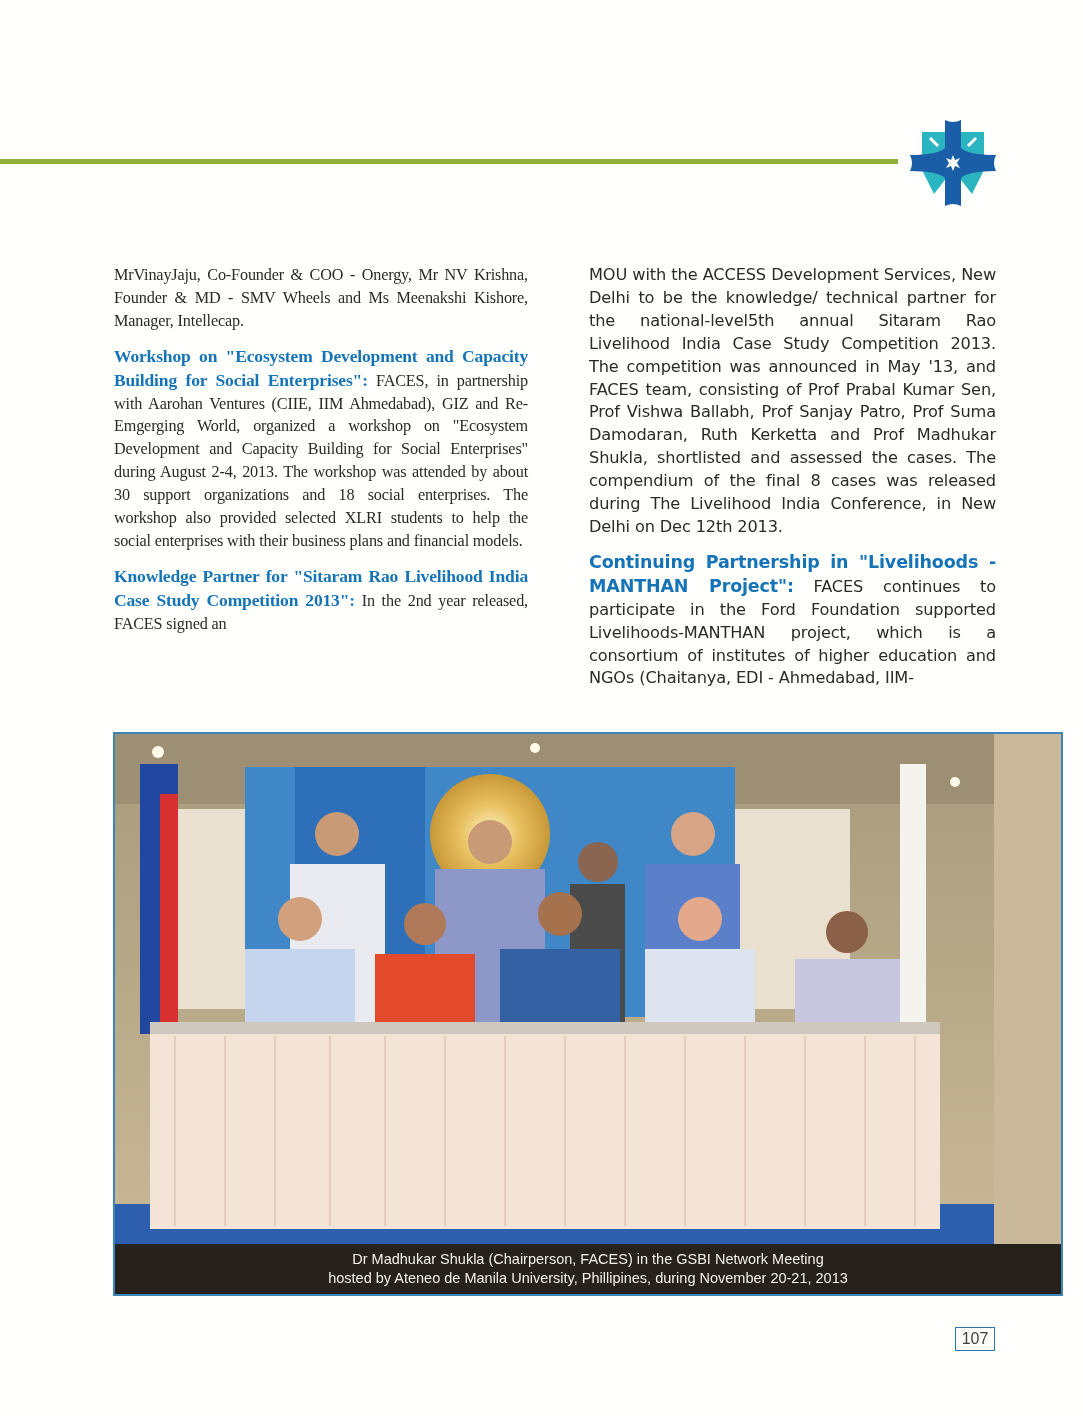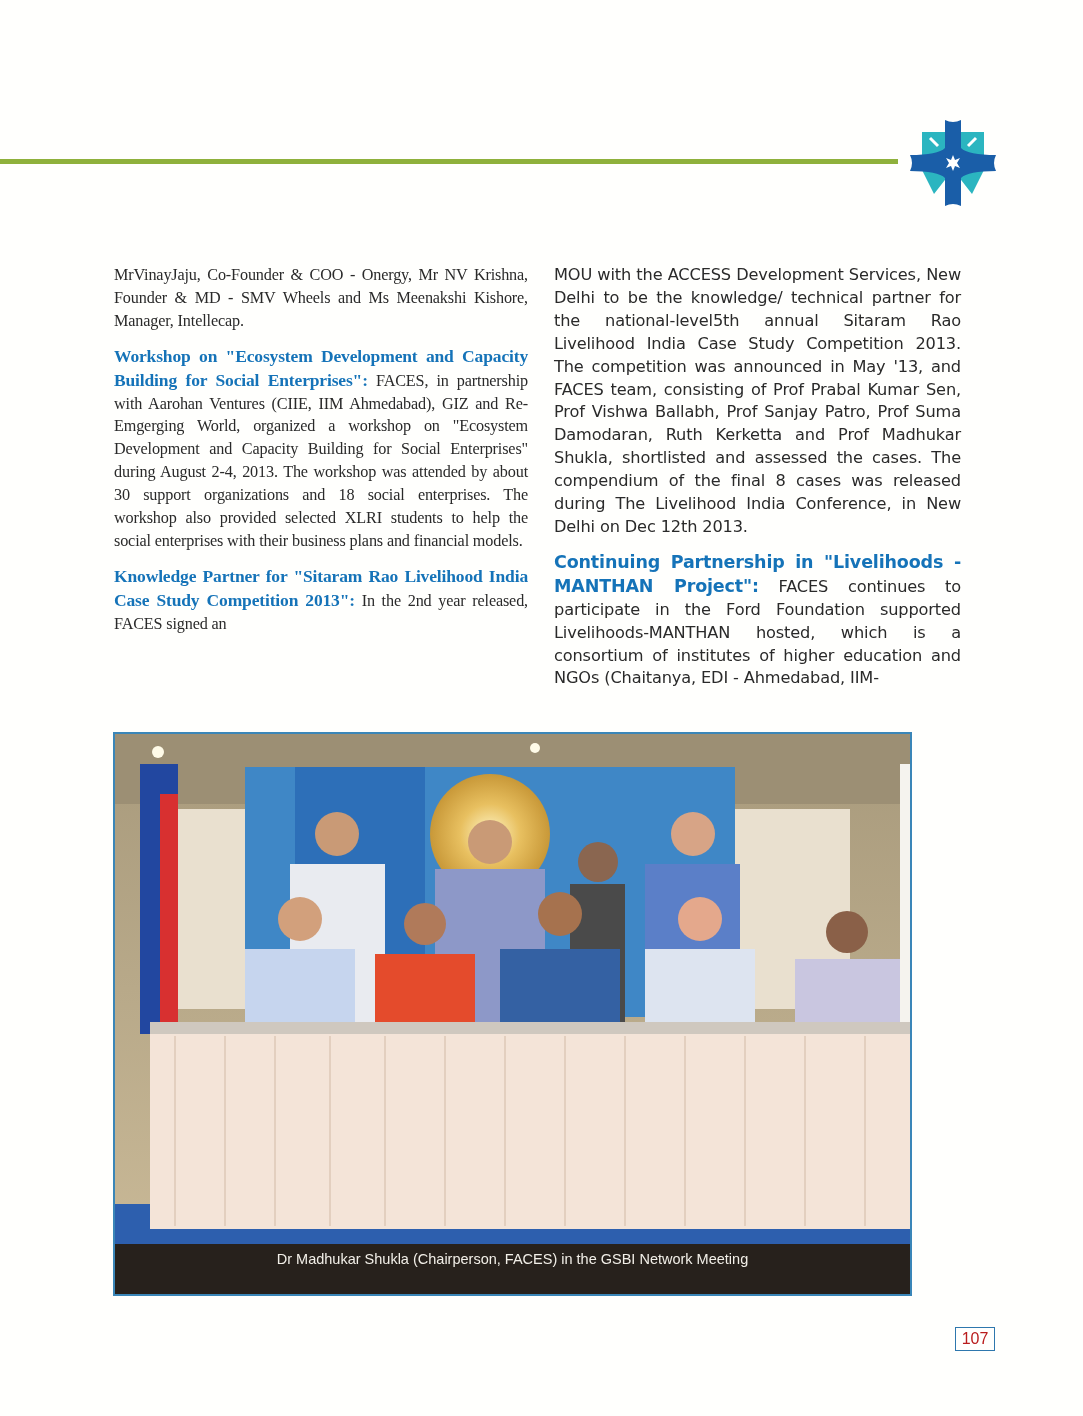--- a/index.html
+++ b/index.html
@@ -12,39 +12,39 @@
     position: absolute; left: 0; top: 159px; width: 898px; height: 5px;
     background: #8fb13c;
   }
   .logo { position: absolute; left: 908px; top: 118px; width: 90px; height: 90px; }
   .col {
     position: absolute; top: 264px; width: 414px;
     font-size: 16.2px; line-height: 22.9px; text-align: justify;
     letter-spacing: -0.15px;
   }
   .col-left { left: 114px; font-family: Liberation Serif, serif; }
-  .col-right { left: 554px; width: 407px; }
+  .col-right { left: 589px; width: 407px; }
   .col p { margin: 0 0 12px 0; }
   .hd { color: #1573b8; font-weight: bold; font-size: 17.5px; }
   .photo {
-    position: absolute; left: 113px; top: 732px; width: 799px; height: 564px;
+    position: absolute; left: 113px; top: 732px; width: 950px; height: 564px;
     border: 2px solid #3a86b8; box-sizing: border-box; overflow: hidden;
     background: #c9b99a;
   }
   .photo svg { display: block; }
   .caption {
     position: absolute; left: 0; bottom: 0; width: 100%; height: 50px;
     background: #27211c; color: #f2efe8; text-align: center;
     font-family: "Liberation Sans", sans-serif; font-size: 14.5px; line-height: 19px;
     padding-top: 6px; box-sizing: border-box;
   }
   .pagenum {
     position: absolute; left: 955px; top: 1327px; width: 40px; height: 24px;
     border: 1.5px solid #2e77ad; box-sizing: border-box;
-    font-family: "Liberation Sans", sans-serif; font-size: 16px; color: #b91c1c;
+    font-family: "Liberation Sans", sans-serif; font-size: 16px; color: #404040;
     text-align: center; line-height: 21px;
   }
 </style>
 </head>
 <body>
 
 <div class="rule"></div>
 
 <svg class="logo" viewBox="0 0 90 90">
   <rect x="14" y="14" width="24" height="24" fill="#2bb5c0" transform="rotate(0)"></rect>
@@ -58,21 +58,21 @@
 </svg>
 
 <div class="col col-left">
   <p>MrVinayJaju, Co-Founder &amp; COO - Onergy, Mr NV Krishna, Founder &amp; MD - SMV Wheels and Ms Meenakshi Kishore, Manager, Intellecap.</p>
   <p><span class="hd">Workshop on "Ecosystem Development and Capacity Building for Social Enterprises":</span><span> FACES, in partnership with Aarohan Ventures (CIIE, IIM Ahmedabad), GIZ and Re-Emgerging World, organized a workshop on "Ecosystem Development and Capacity Building for Social Enterprises" during August 2-4, 2013. The workshop was attended by about 30 support organizations and 18 social enterprises. The workshop also provided selected XLRI students to help the social enterprises with their business plans and financial models.</span></p>
   <p><span class="hd">Knowledge Partner for "Sitaram Rao Livelihood India Case Study Competition 2013":</span><span> In the 2nd year released, FACES signed an</span></p>
 </div>
 
 <div class="col col-right">
   <p>MOU with the ACCESS Development Services, New Delhi to be the knowledge/ technical partner for the national-level5th annual Sitaram Rao Livelihood India Case Study Competition 2013. The competition was announced in May '13, and FACES team, consisting of Prof Prabal Kumar Sen, Prof Vishwa Ballabh, Prof Sanjay Patro, Prof Suma Damodaran, Ruth Kerketta and Prof Madhukar Shukla, shortlisted and assessed the cases. The compendium of the final 8 cases was released during The Livelihood India Conference, in New Delhi on Dec 12th 2013.</p>
-  <p><span class="hd">Continuing Partnership in "Livelihoods - MANTHAN Project":</span><span> FACES continues to participate in the Ford Foundation supported Livelihoods-MANTHAN hosted, which is a consortium of institutes of higher education and NGOs (Chaitanya, EDI - Ahmedabad, IIM-</span></p>
+  <p><span class="hd">Continuing Partnership in "Livelihoods - MANTHAN Project":</span><span> FACES continues to participate in the Ford Foundation supported Livelihoods-MANTHAN project, which is a consortium of institutes of higher education and NGOs (Chaitanya, EDI - Ahmedabad, IIM-</span></p>
 </div>
 
 <div class="photo">
   <svg width="879" height="510" viewBox="0 0 879 510">
     <defs>
       <linearGradient id="ceil" x1="0" y1="0" x2="0" y2="1">
         <stop offset="0" stop-color="#a89a7c"></stop>
           <stop offset="1" stop-color="#c8b896"></stop>
       </linearGradient>
       <radialGradient id="seal" cx="0.5" cy="0.5" r="0.5">
@@ -131,16 +131,17 @@
       <line x1="510" y1="302" x2="510" y2="492"></line>
         <line x1="570" y1="302" x2="570" y2="492"></line>
       <line x1="630" y1="302" x2="630" y2="492"></line>
         <line x1="690" y1="302" x2="690" y2="492"></line>
       <line x1="750" y1="302" x2="750" y2="492"></line>
         <line x1="800" y1="302" x2="800" y2="492"></line>
     </g>
   </svg>
   <div class="caption">
     <div>Dr Madhukar Shukla (Chairperson, FACES) in the GSBI Network Meeting</div>
+    <div>hosted by Ateneo de Manila University, Phillipines, during November 20-21, 2013</div>
   </div>
 </div>
 
 <div class="pagenum">107</div>
 
 </body></html>

